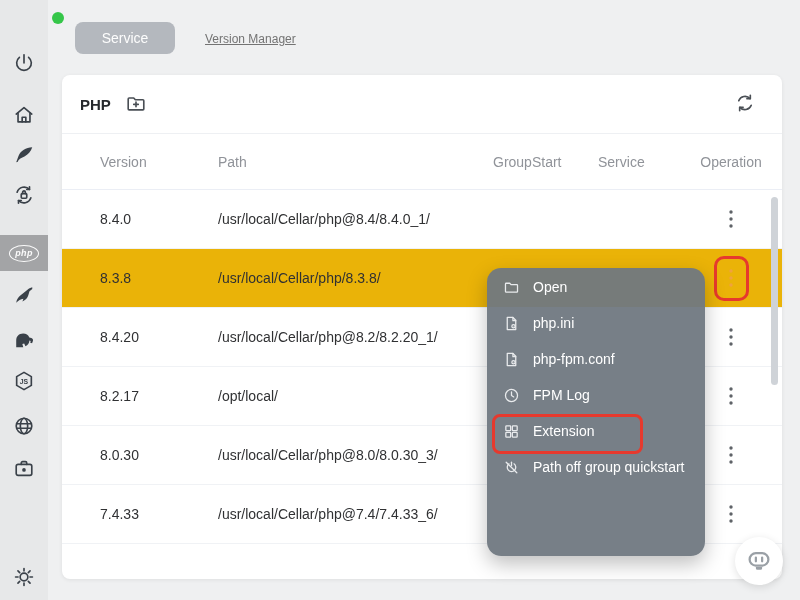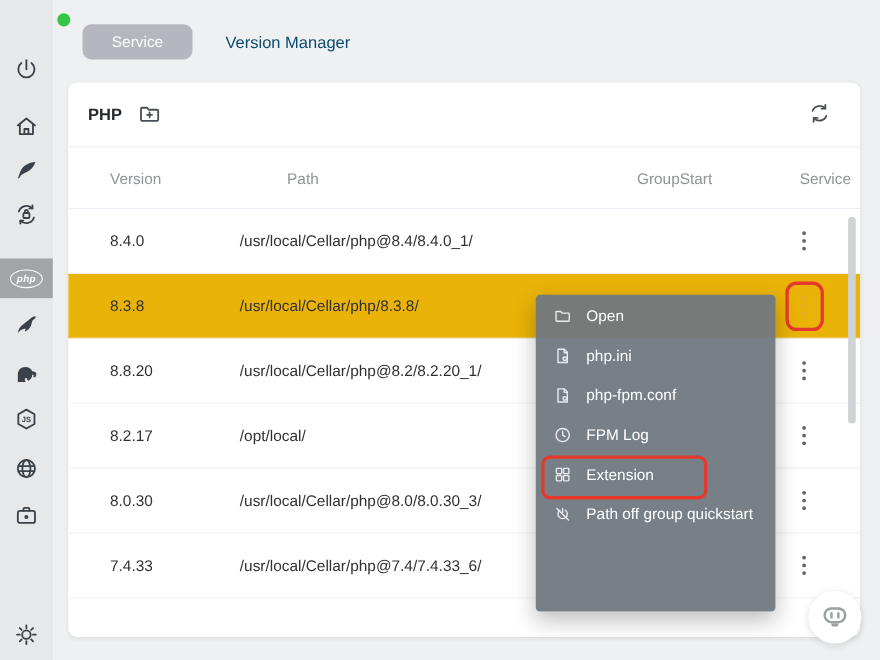--- a/index.html
+++ b/index.html
@@ -19,21 +19,21 @@
   .tl-green  { background:#35c649; }
 
   .tab-service {
     position:absolute; left:75px; top:22px; width:100px; height:32px;
     background:#b4b8be; border-radius:8px; border:none;
     color:#fdfdfd; font-size:14px; font-family:inherit;
     display:flex; align-items:center; justify-content:center; cursor:pointer;
   }
   .tab-version {
     position:absolute; left:205px; top:30px; height:18px;
-    font-size:15px; color:#0c4a6e; display:flex; align-items:center;
+    font-size:12px; color:#737373; display:flex; align-items:center;text-decoration:underline;
   }
 
   
   .sidebar { position:absolute; left:0; top:0; width:48px; height:600px; background:#e7e8e9; }
   .si { position:absolute; left:0; width:48px; height:24px; display:flex; align-items:center; justify-content:center; color:#3a4149; cursor:pointer; }
   .si svg { width:22px; height:22px; }
   .si-sel { height:36px; background:#a3a4a6; }
   .php-oval {
     width:30px; height:17px; border:1.6px solid #fbfbfb; border-radius:50%;
     color:#fbfbfb; font-size:9px; font-style:italic; font-weight:bold;
@@ -53,21 +53,21 @@
   .card-title { font-size:15px; font-weight:600; color:#26292d; }
   .hbtn { background:none; border:none; cursor:pointer; color:#4a4f55; display:flex; align-items:center; padding:0; }
   .btn-folder-add { margin-left:14px; }
   .btn-refresh { margin-left:auto; }
   .hbtn svg { width:22px; height:22px; }
 
   .t-grid {
     display:grid; grid-template-columns:118px 275px 105px 102px 1fr;
     padding:0 20px 0 38px; align-items:center;
   }
-  .t-head { height:56px; border-bottom:1px solid #ebeef5; color:#909399; font-size:14px;gap:43px; }
+  .t-head { height:56px; border-bottom:1px solid #ebeef5; color:#909399; font-size:14px; }
   .t-head .c-op { text-align:right; white-space:nowrap; }
   .t-row { height:59px; border-bottom:1px solid #f0f2f5; font-size:14px; color:#303133; }
   .row-hl { background:#eab308; }
   .c-op { display:flex; justify-content:center; }
   .kebab {
     background:none; border:none; cursor:pointer; color:#5f6368;
     width:22px; height:30px; display:flex; align-items:center; justify-content:center;
   }
   .kebab svg { width:14px; height:22px; }
   .kebab-box {
@@ -77,21 +77,21 @@
   .kebab-active { color:#f0a33e; }
 
   .scroll-thumb {
     position:absolute; left:709px; top:122px; width:7px; height:188px;
     background:#cfd3d8; border-radius:4px; cursor:pointer;
   }
 
   
   .ctx-menu {
     position:absolute; left:487px; top:268px; width:218px; height:288px;
-    background:rgba(112,120,129,.95); border-radius:4px; z-index:50;
+    background:rgba(112,120,129,.95); border-radius:14px; z-index:50;
     box-shadow:0 8px 20px rgba(0,0,0,.25); padding-top:1px;
   }
   .menu-item {
     height:36px; display:flex; align-items:center; padding:0 12px 0 16px;
     color:#ffffff; font-size:14px; cursor:pointer; position:relative; white-space:nowrap;
   }
   .mi-icon { width:17px; height:17px; margin-right:13px; color:#e9ebed; flex:none; display:flex; }
   .mi-icon svg { width:17px; height:17px; }
   .mi-hl::after {
     content:""; position:absolute; left:5px; top:1px; width:145px; height:34px;
@@ -245,21 +245,21 @@
               <circle cx="3" cy="4" r="1.7" fill="currentColor"></circle>
               <circle cx="3" cy="11" r="1.7" fill="currentColor"></circle>
               <circle cx="3" cy="18" r="1.7" fill="currentColor"></circle>
             </svg>
           </button>
       </span>
     </div>
   </div>
 
   <div class="t-grid t-row">
-    <div>8.8.20</div>
+    <div>8.4.20</div>
     <div>/usr/local/Cellar/php@8.2/8.2.20_1/</div>
     <div></div>
     <div></div>
     <div class="c-op">
         <button class="kebab">
           <svg viewBox="0 0 6 22">
             <circle cx="3" cy="4" r="1.7" fill="currentColor"></circle>
             <circle cx="3" cy="11" r="1.7" fill="currentColor"></circle>
             <circle cx="3" cy="18" r="1.7" fill="currentColor"></circle>
           </svg>

